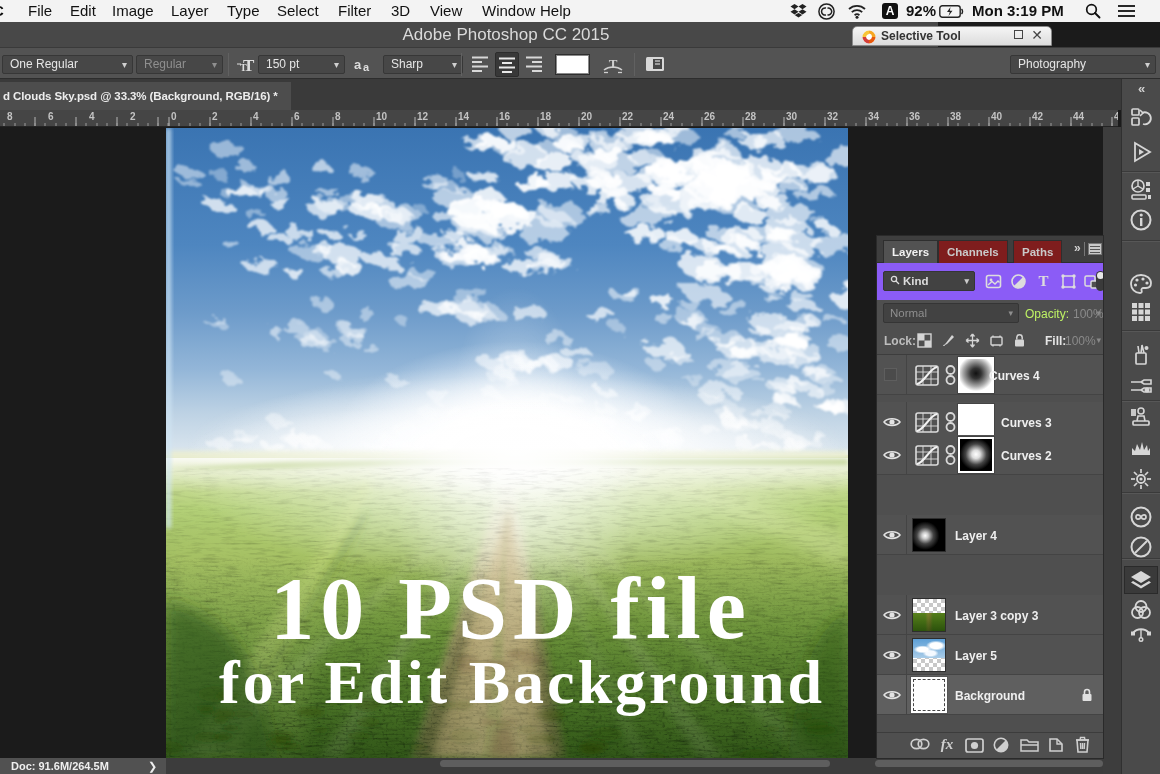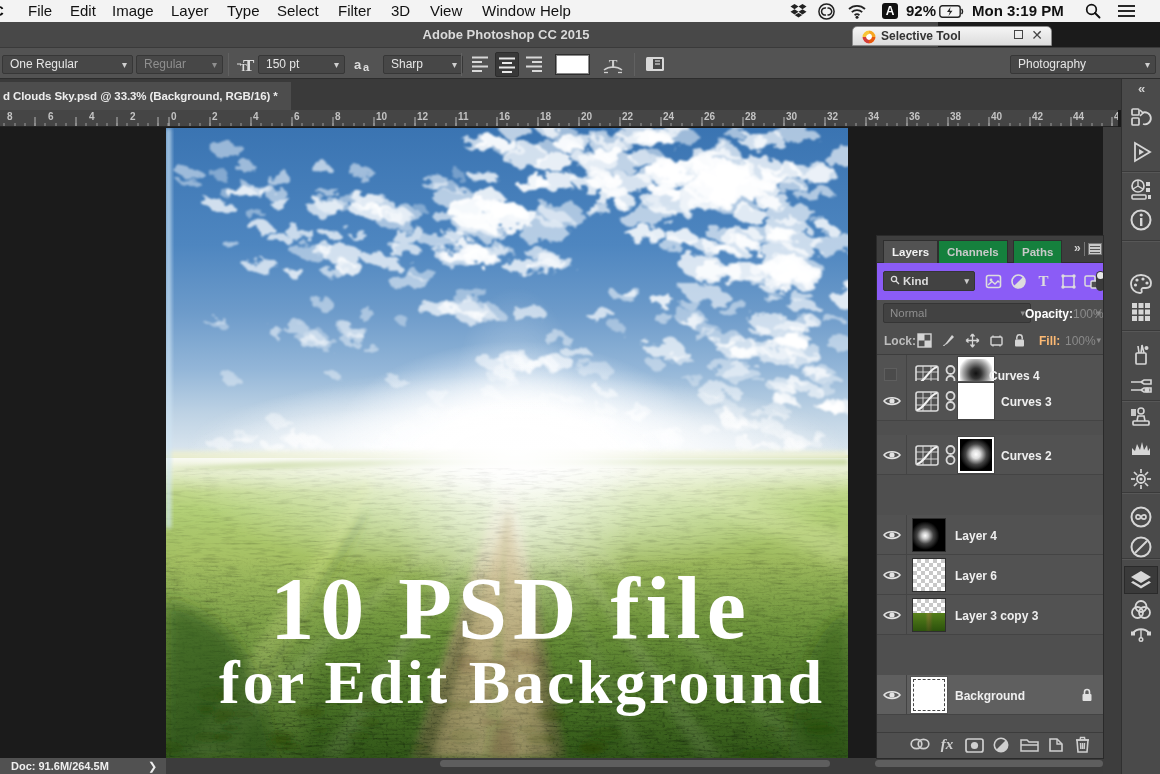--- a/index.html
+++ b/index.html
@@ -1,20 +1,20 @@
 <!DOCTYPE html>
 <html><head><meta charset="utf-8"><style>
 *{margin:0;padding:0;box-sizing:border-box}
 body{width:1160px;height:774px;overflow:hidden;font-family:"Liberation Sans",sans-serif;background:#1b1b1b;position:relative}
 .abs{position:absolute}
 
 #menubar{left:0;top:0;width:1160px;height:22px;background:#f3f3f3;color:#111;font-size:15px}
 #menubar .mi{position:absolute;top:2px;white-space:nowrap}
 
-#titlebar{left:0;top:22px;width:938px;height:25px;background:#484848;color:#dadada;font-size:13px;font-weight:bold;line-height:26px}
+#titlebar{left:0;top:22px;width:938px;height:25px;background:#484848;color:#dadada;font-size:17px;font-weight:normal;line-height:26px}
 
 #optbar{left:0;top:47px;width:1160px;height:32px;background:#535353;border-top:1px solid #3a3a3a;border-bottom:1px solid #2d2d2d}
 .drop{position:absolute;top:7px;height:19px;background:#474747;border:1px solid #373737;border-radius:2px;color:#e6e6e6;font-size:12px;line-height:17px;padding-left:7px}
 .drop .ch{position:absolute;right:5px;top:0px;font-size:10px;color:#cfcfcf}
 .dim{color:#8f8f8f}
 .dim .ch{color:#8f8f8f}
 
 #tabbar{left:0;top:79px;width:1121px;height:31px;background:#3a3a3a}
 #doctab{position:absolute;left:0;top:3px;width:291px;height:28px;background:#4d4d4d;color:#ededed;font-size:11.5px;font-weight:bold;line-height:28px;padding-left:3px;letter-spacing:-0.1px;white-space:nowrap;overflow:hidden}
 
@@ -173,21 +173,21 @@
     <span class="num" style="left:48px">6</span>
     <span class="num" style="left:89px">4</span>
     <span class="num" style="left:130px">2</span>
     <span class="num" style="left:171px">0</span>
     <span class="num" style="left:212px">2</span>
     <span class="num" style="left:253px">4</span>
     <span class="num" style="left:294px">6</span>
     <span class="num" style="left:335px">8</span>
     <span class="num" style="left:376px">10</span>
     <span class="num" style="left:417px">12</span>
-    <span class="num" style="left:458px">11</span>
+    <span class="num" style="left:458px">14</span>
     <span class="num" style="left:499px">16</span>
     <span class="num" style="left:540px">18</span>
     <span class="num" style="left:581px">20</span>
     <span class="num" style="left:622px">22</span>
     <span class="num" style="left:663px">24</span>
     <span class="num" style="left:704px">26</span>
     <span class="num" style="left:745px">28</span>
     <span class="num" style="left:786px">30</span>
     <span class="num" style="left:827px">32</span>
     <span class="num" style="left:868px">34</span>
@@ -918,21 +918,21 @@
       <rect x="2" y="6.5" width="4" height="4" fill="#d6d6d6"></rect>
       <rect x="18" y="6.5" width="4" height="4" fill="#d6d6d6"></rect>
       <line x1="12" y1="5" x2="12" y2="13" stroke="#d6d6d6" stroke-width="1.4"></line>
       <circle cx="12" cy="14.5" r="1.8" fill="none" stroke="#d6d6d6" stroke-width="1.4"></circle>
     </svg></div>
 
 <div class="abs" id="lpanel" style="box-shadow:0 0 0 1px #2a2a2a;overflow:hidden">
     <style>
 #lpanel{font-size:12px;color:#e8e8e8}
 .ptabbar{position:absolute;left:0;top:0;width:226px;height:27px;background:#3e3e3e;border-bottom:1px solid #2e2e2e}
-.ptab{position:absolute;top:4px;height:23px;line-height:23px;padding:0 8px;font-size:11.5px;font-weight:bold;color:#c9c9c9;background:#15803d;border:1px solid #2e2e2e;border-bottom:none}
+.ptab{position:absolute;top:4px;height:23px;line-height:23px;padding:0 8px;font-size:11.5px;font-weight:bold;color:#c9c9c9;background:#7f1d1d;border:1px solid #2e2e2e;border-bottom:none}
 .ptab.act{background:#525252;color:#f2f2f2}
 .prow{position:absolute;left:0;width:226px}
 .pdrop{position:absolute;height:20px;background:#424242;border:1px solid #353535;border-radius:2px;color:#dcdcdc;font-size:11.5px;line-height:18px;padding-left:6px}
 .pdim{color:#8f8f8f}
 .lrow{position:absolute;left:0;width:226px;height:40px;background:#525252;border-bottom:1px solid #444}
 .lrow .eyebox{position:absolute;left:0;top:0;width:30px;height:40px;border-right:1px solid #444}
 .lname{position:absolute;top:14px;font-size:12px;font-weight:bold;color:#efefef;white-space:nowrap}
 .thumb{position:absolute;box-shadow:0 0 0 1px #2e2e2e}
 .checker{background-color:#fff;background-image:linear-gradient(45deg,#c8c8c8 25%,transparent 25%,transparent 75%,#c8c8c8 75%),linear-gradient(45deg,#c8c8c8 25%,transparent 25%,transparent 75%,#c8c8c8 75%);background-size:8px 8px;background-position:0 0,4px 4px}
 .ico{position:absolute}
@@ -974,22 +974,22 @@
         <circle cx="14" cy="14" r="1.7" fill="#ddd"></circle>
       </svg>
       <svg class="ico" style="left:206px;top:10px" width="17" height="17" viewBox="0 0 17 17">
         <rect x="2" y="3" width="10" height="10" rx="1.5" fill="none" stroke="#ddd" stroke-width="1.5"></rect>
         <rect x="8" y="8" width="7" height="7" rx="1" fill="#4f4f4f" stroke="#ddd" stroke-width="1.4"></rect>
       </svg>
       <div style="position:absolute;left:219px;top:8px;width:9px;height:20px;background:#3a3a3a;border-radius:5px"></div>
       <div style="position:absolute;left:220px;top:9px;width:7px;height:7px;background:#e8e8e8;border-radius:50%"></div>
     </div>
     <div class="prow" style="top:64px;height:28px;background:#4f4f4f">
-      <div class="pdrop pdim" style="left:6px;top:3px;width:148px">Normal<span style="position:absolute;right:5px;font-size:9px">▾</span></div>
-      <div style="position:absolute;left:148px;top:7px;color:#ffffff;font-weight:bold">Opacity:</div>
+      <div class="pdrop pdim" style="left:6px;top:3px;width:136px">Normal<span style="position:absolute;right:5px;font-size:9px">▾</span></div>
+      <div style="position:absolute;left:148px;top:7px;color:#bef264;font-weight:normal">Opacity:</div>
       <div style="position:absolute;left:196px;top:7px;color:#8a8a8a">100%</div>
       <div style="position:absolute;right:2px;top:8px;color:#8a8a8a;font-size:9px">▾</div>
     </div>
     <div class="prow" style="top:92px;height:27px;background:#4f4f4f;border-bottom:1px solid #3d3d3d">
       <div style="position:absolute;left:7px;top:6px;color:#bdbdbd;font-weight:bold">Lock:</div>
       <svg class="ico" style="left:40px;top:5px" width="15" height="15" viewBox="0 0 15 15">
         <rect x="1" y="1" width="13" height="13" fill="none" stroke="#d5d5d5" stroke-width="1.4"></rect>
         <rect x="1" y="1" width="6.5" height="6.5" fill="#d5d5d5"></rect>
         <rect x="7.5" y="7.5" width="6.5" height="6.5" fill="#d5d5d5"></rect>
       </svg>
@@ -1001,41 +1001,41 @@
         <path d="M7.5,1 L7.5,14 M1,7.5 L14,7.5 M7.5,1 L5.5,3.5 M7.5,1 L9.5,3.5 M7.5,14 L5.5,11.5 M7.5,14 L9.5,11.5 M1,7.5 L3.5,5.5 M1,7.5 L3.5,9.5 M14,7.5 L11.5,5.5 M14,7.5 L11.5,9.5" stroke="#d5d5d5" stroke-width="1.3" fill="none"></path>
       </svg>
       <svg class="ico" style="left:112px;top:5px" width="15" height="15" viewBox="0 0 15 15">
         <rect x="2" y="4" width="11" height="8" rx="1" fill="none" stroke="#d5d5d5" stroke-width="1.4"></rect>
         <path d="M4,4 L4,2.5 M11,4 L11,2.5 M4,12 L4,13.5 M11,12 L11,13.5" stroke="#d5d5d5" stroke-width="1.3"></path>
       </svg>
       <svg class="ico" style="left:135px;top:5px" width="15" height="15" viewBox="0 0 15 15">
         <rect x="3" y="6.5" width="9" height="7" rx="1" fill="#d5d5d5"></rect>
         <path d="M4.8,6.5 V4.5 a2.7 2.7 0 0 1 5.4,0 V6.5" fill="none" stroke="#d5d5d5" stroke-width="1.5"></path>
       </svg>
-      <div style="position:absolute;left:162px;top:6px;color:#fdba74;font-weight:bold">Fill:</div>
+      <div style="position:absolute;left:168px;top:6px;color:#e5e5e5;font-weight:bold">Fill:</div>
       <div style="position:absolute;left:188px;top:6px;color:#8a8a8a">100%</div>
       <div style="position:absolute;right:2px;top:7px;color:#8a8a8a;font-size:9px">▾</div>
     </div>
     <div class="lrow" style="top:119px;">
       <div class="eyebox">
         <div style="position:absolute;left:7px;top:13px;width:13px;height:13px;border:1px solid #5e5e5e;background:#4b4b4b"></div>
       </div>
       <div style="position:absolute;left:38px;top:10px"><svg width="24" height="21" viewBox="0 0 24 21">
           <rect x="1" y="1" width="22" height="19" rx="2" fill="none" stroke="#dcdcdc" stroke-width="1.6"></rect>
           <path d="M8,1 L8,20 M16,1 L16,20 M1,7 L23,7 M1,14 L23,14" stroke="#dcdcdc" stroke-width="0.9"></path>
           <path d="M2,19 C9,18 15,3 22,2" fill="none" stroke="#f2f2f2" stroke-width="2"></path>
         </svg></div>
       <div style="position:absolute;left:68px;top:9px"><svg width="11" height="22" viewBox="0 0 11 22">
           <circle cx="5.5" cy="6" r="4" fill="none" stroke="#d8d8d8" stroke-width="1.8"></circle>
           <circle cx="5.5" cy="16" r="4" fill="none" stroke="#d8d8d8" stroke-width="1.8"></circle>
         </svg></div>
       <div class="thumb t_c4" style="left:83px;top:4px;width:32px;height:32px"></div>
       <div class="lname" style="left:112px">Curves 4</div>
     </div>
-    <div class="lrow" style="top:145px;">
+    <div class="lrow" style="top:166px;">
       <div class="eyebox">
         <div style="position:absolute;left:6px;top:14px"><svg width="18" height="12" viewBox="0 0 18 12">
             <path d="M1,6 C4,1.5 14,1.5 17,6 C14,10.5 4,10.5 1,6 Z" fill="none" stroke="#e2e2e2" stroke-width="1.5"></path>
             <circle cx="9" cy="6" r="2.6" fill="#e2e2e2"></circle>
           </svg></div>
       </div>
       <div style="position:absolute;left:38px;top:10px"><svg width="24" height="21" viewBox="0 0 24 21">
           <rect x="1" y="1" width="22" height="19" rx="2" fill="none" stroke="#dcdcdc" stroke-width="1.6"></rect>
           <path d="M8,1 L8,20 M16,1 L16,20 M1,7 L23,7 M1,14 L23,14" stroke="#dcdcdc" stroke-width="0.9"></path>
           <path d="M2,19 C9,18 15,3 22,2" fill="none" stroke="#f2f2f2" stroke-width="2"></path>
@@ -1069,39 +1069,39 @@
     <div class="lrow" style="top:279px;">
       <div class="eyebox">
         <div style="position:absolute;left:6px;top:14px"><svg width="18" height="12" viewBox="0 0 18 12">
             <path d="M1,6 C4,1.5 14,1.5 17,6 C14,10.5 4,10.5 1,6 Z" fill="none" stroke="#e2e2e2" stroke-width="1.5"></path>
             <circle cx="9" cy="6" r="2.6" fill="#e2e2e2"></circle>
           </svg></div>
       </div>
       <div class="thumb t_l4" style="left:36px;top:4px;width:32px;height:32px"></div>
       <div class="lname" style="left:78px">Layer 4</div>
     </div>
-    <div class="lrow" style="top:319px;">
-      <div class="eyebox">
-        <div style="position:absolute;left:6px;top:14px"><svg width="18" height="12" viewBox="0 0 18 12">
-            <path d="M1,6 C4,1.5 14,1.5 17,6 C14,10.5 4,10.5 1,6 Z" fill="none" stroke="#e2e2e2" stroke-width="1.5"></path>
-            <circle cx="9" cy="6" r="2.6" fill="#e2e2e2"></circle>
-          </svg></div>
-      </div>
-      <div class="thumb checker t_l6" style="left:36px;top:4px;width:32px;height:32px"></div>
-      <div class="lname" style="left:78px">Layer 6</div>
-    </div>
     <div class="lrow" style="top:359px;">
       <div class="eyebox">
         <div style="position:absolute;left:6px;top:14px"><svg width="18" height="12" viewBox="0 0 18 12">
             <path d="M1,6 C4,1.5 14,1.5 17,6 C14,10.5 4,10.5 1,6 Z" fill="none" stroke="#e2e2e2" stroke-width="1.5"></path>
             <circle cx="9" cy="6" r="2.6" fill="#e2e2e2"></circle>
           </svg></div>
       </div>
       <div class="thumb checker t_l3" style="left:36px;top:4px;width:32px;height:32px"></div>
       <div class="lname" style="left:78px">Layer 3 copy 3</div>
+    </div>
+    <div class="lrow" style="top:399px;">
+      <div class="eyebox">
+        <div style="position:absolute;left:6px;top:14px"><svg width="18" height="12" viewBox="0 0 18 12">
+            <path d="M1,6 C4,1.5 14,1.5 17,6 C14,10.5 4,10.5 1,6 Z" fill="none" stroke="#e2e2e2" stroke-width="1.5"></path>
+            <circle cx="9" cy="6" r="2.6" fill="#e2e2e2"></circle>
+          </svg></div>
+      </div>
+      <div class="thumb checker t_l5" style="left:36px;top:4px;width:32px;height:32px"></div>
+      <div class="lname" style="left:78px">Layer 5</div>
     </div>
     <div class="lrow" style="top:439px; background:#5f5f5f;">
       <div class="eyebox">
         <div style="position:absolute;left:6px;top:14px"><svg width="18" height="12" viewBox="0 0 18 12">
             <path d="M1,6 C4,1.5 14,1.5 17,6 C14,10.5 4,10.5 1,6 Z" fill="none" stroke="#e2e2e2" stroke-width="1.5"></path>
             <circle cx="9" cy="6" r="2.6" fill="#e2e2e2"></circle>
           </svg></div>
       </div>
       <div class="thumb t_bg" style="left:36px;top:4px;width:32px;height:32px;box-shadow:0 0 0 2px #fff,0 0 0 3px #555;border:1px dashed #474747"></div>
       <div class="lname" style="left:78px">Background</div>

